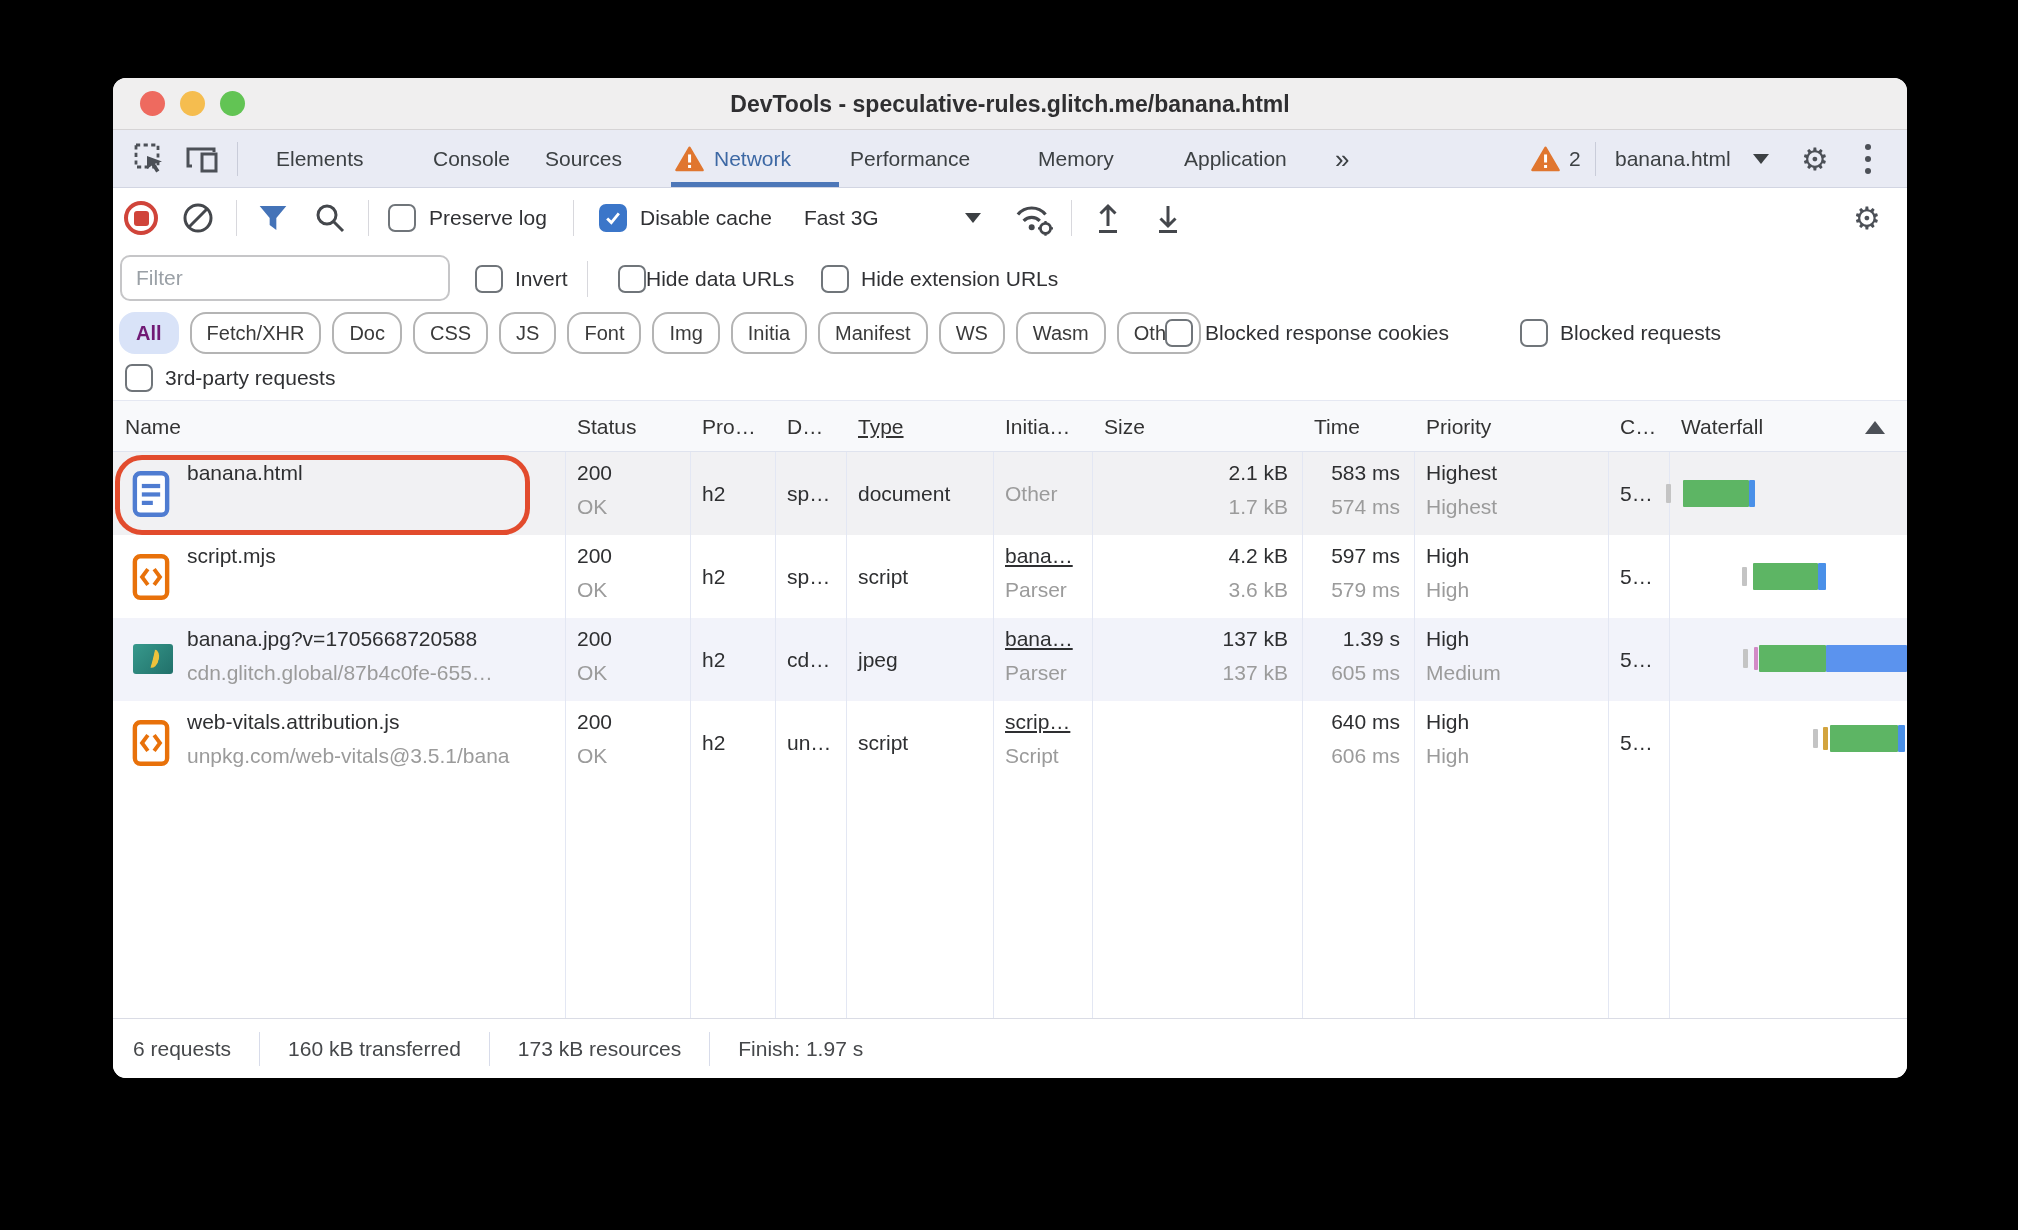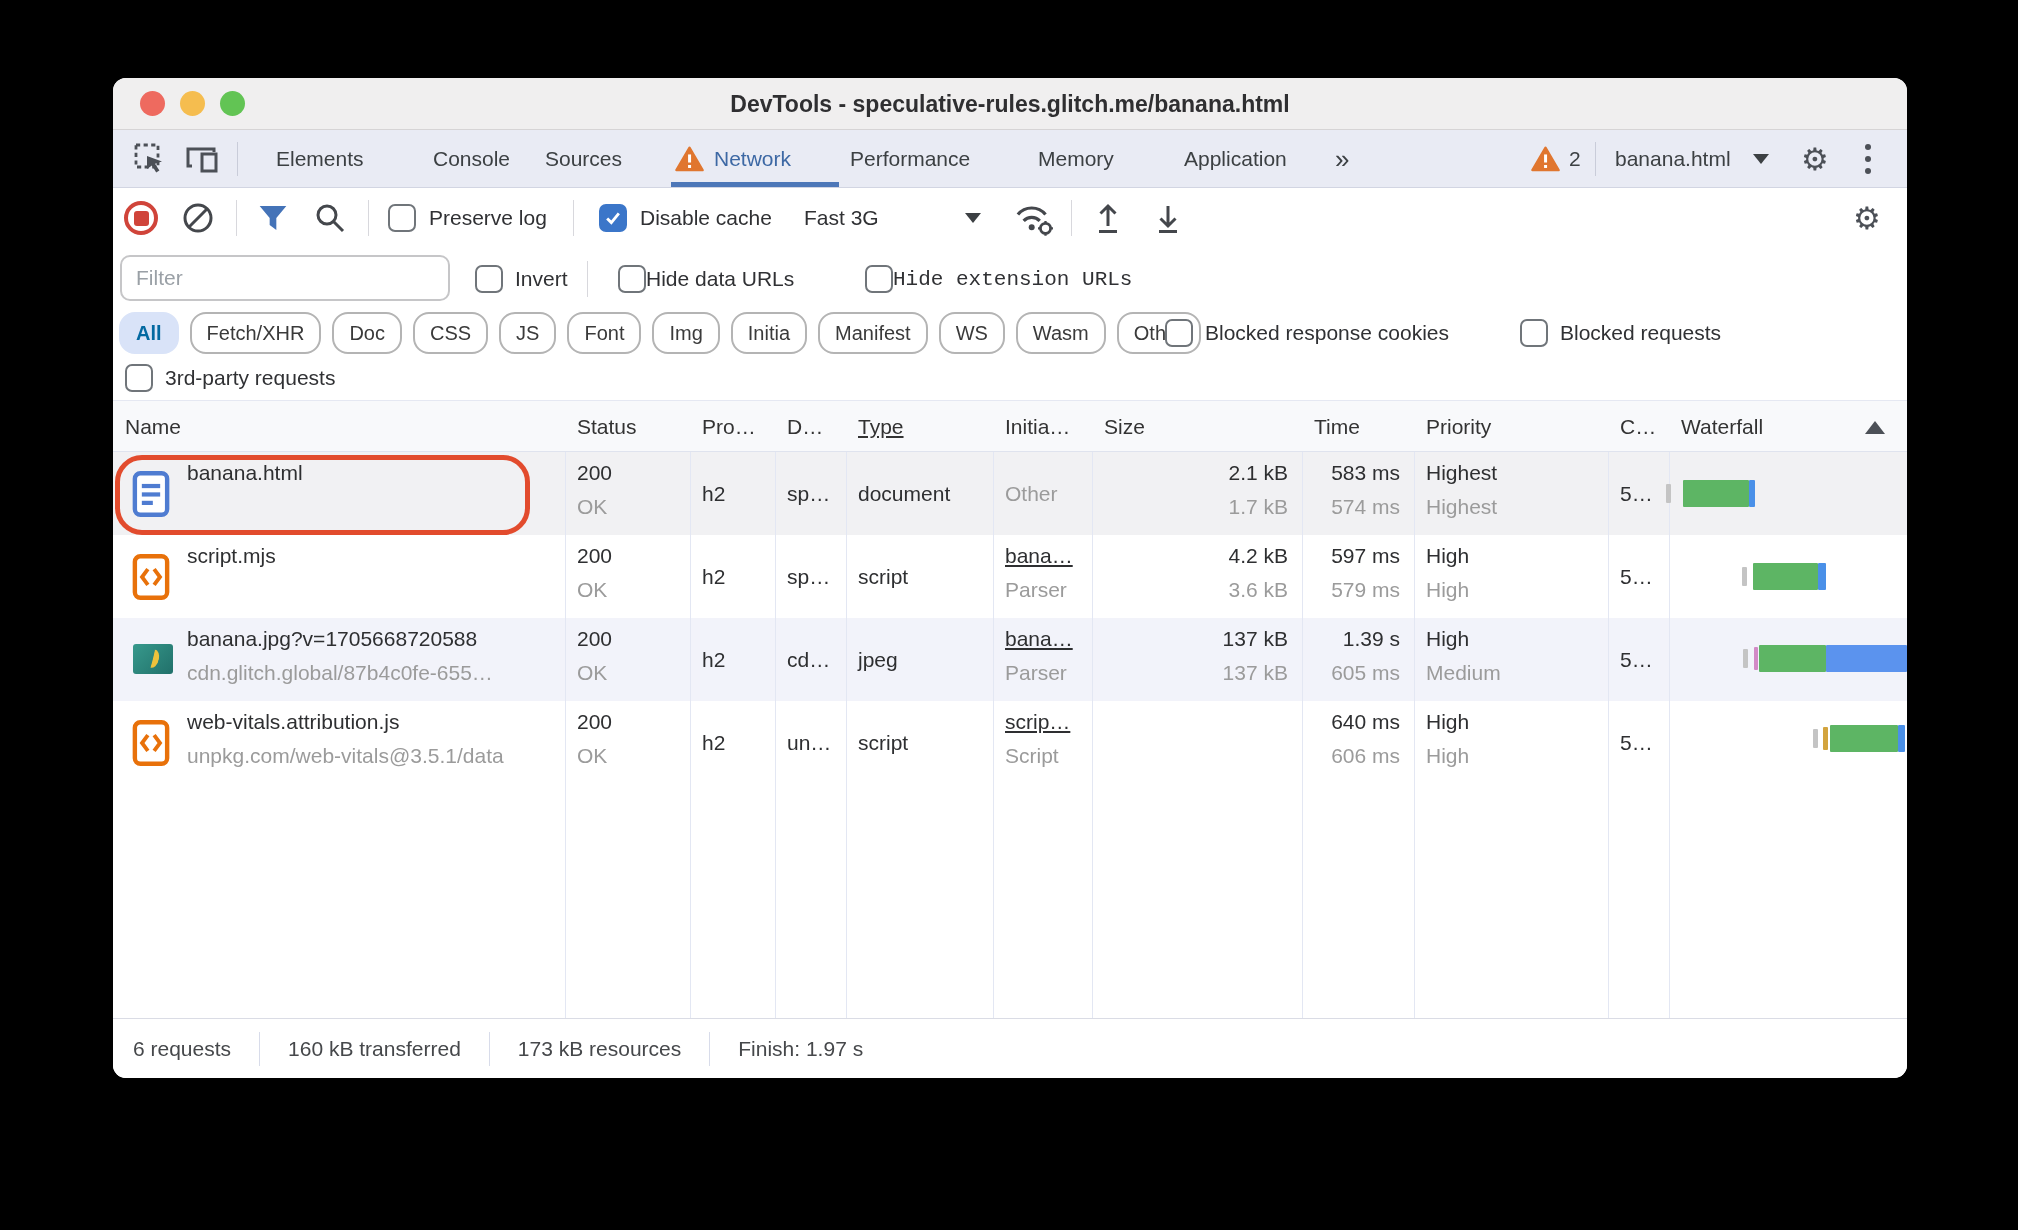--- a/index.html
+++ b/index.html
@@ -51,21 +51,21 @@
                   border-radius:10px; font-size:21px; padding:0 14px; color:#303134; outline:none;
                   font-family:"Liberation Sans", sans-serif; }
   .filter-input::placeholder { color:#9aa0a6; }
   .filterrow .abs { position:absolute; top:0; height:62px; display:flex; align-items:center; }
 
   
   .chipsrow { position:absolute; left:0; top:232px; width:100%; height:45px; background:#fff; }
   .chips { position:absolute; left:6px; top:1px; display:flex; gap:11px; align-items:center; height:44px; }
   .chip { height:42px; padding:0 15px; display:flex; align-items:center; border:2px solid #b4b4b4;
           border-radius:16px; font-size:20px; color:#3a3a3a; background:#fff; white-space:nowrap; }
-  .chip.active { background:#d9e3f8; border-color:#d9e3f8; color:#0369a1; font-weight:bold; }
+  .chip.active { background:#d9e3f8; border-color:#d9e3f8; color:#701a75; font-weight:bold; }
   .chipsrow .abs { position:absolute; top:0; height:45px; display:flex; align-items:center; }
 
   .thirdrow { position:absolute; left:0; top:277px; width:100%; height:45px; background:#fff; }
   .thirdrow .abs { position:absolute; top:0; height:45px; display:flex; align-items:center; }
 
   
   .table { position:absolute; left:0; top:322px; width:100%; height:618px; background:#fff; }
   .thead { position:absolute; left:0; top:0; width:100%; height:52px; background:#f8f9fb;
            border-top:1px solid #e5e8f2; border-bottom:1px solid #dfe3ee; }
   .th { position:absolute; top:0; height:52px; display:flex; align-items:center; padding-left:12px;
@@ -274,21 +274,21 @@
     <input class="filter-input" placeholder="Filter" style="">
     <div class="abs" style="left:362px; gap:12px;">
       <span class="cb"></span>
       <span class="toollabel">Invert</span>
     </div>
     <div class="toolsep" style="left:474px; top:13px;"></div>
     <div class="abs" style="left:505px; ">
       <span class="cb"></span>
       <span class="toollabel">Hide data URLs</span>
     </div>
-    <div class="abs" style="left:752px; font-family:Liberation Mono, monospace;">
+    <div class="abs" style="left:708px; gap:12px;">
       <span class="cb"></span>
       <span class="toollabel">Hide extension URLs</span>
     </div>
   </div>
 
   <div class="chipsrow">
     <div class="chips">
       <span class="chip active">All</span>
       <span class="chip">Fetch/XHR</span>
       <span class="chip">Doc</span>
@@ -459,21 +459,21 @@
     <div class="row" style="top:301px;">
       <div class="cell" style="left:0; width:452px;">
         <span class="rowicon">
           <svg width="44" height="50" viewBox="0 0 24 27">
               <rect x="3.2" y="2.2" width="17.6" height="22.6" rx="3" fill="#fff" stroke="#e8710a" stroke-width="2.4"></rect>
               <path d="M10.3 9.2 L7.1 13.5 L10.3 17.8" fill="none" stroke="#e8710a" stroke-width="2.1"></path>
               <path d="M13.7 9.2 L16.9 13.5 L13.7 17.8" fill="none" stroke="#e8710a" stroke-width="2.1"></path>
             </svg>
         </span>
         <span class="name-l1">web-vitals.attribution.js</span>
-        <span class="name-l2">unpkg.com/web-vitals@3.5.1/data</span>
+        <span class="name-l2">unpkg.com/web-vitals@3.5.1/bana</span>
       </div>
       <div class="cell" style="left:452px; width:125px;">
         <span class="l1">200</span>
         <span class="l2">OK</span>
       </div>
       <div class="cell mid" style="left:577px; width:85px;">h2</div>
       <div class="cell mid" style="left:662px; width:71px;">un…</div>
       <div class="cell mid" style="left:733px; width:147px;">script</div>
       <div class="cell" style="left:880px; width:99px;">
         <span class="l1 link">scrip…</span>

